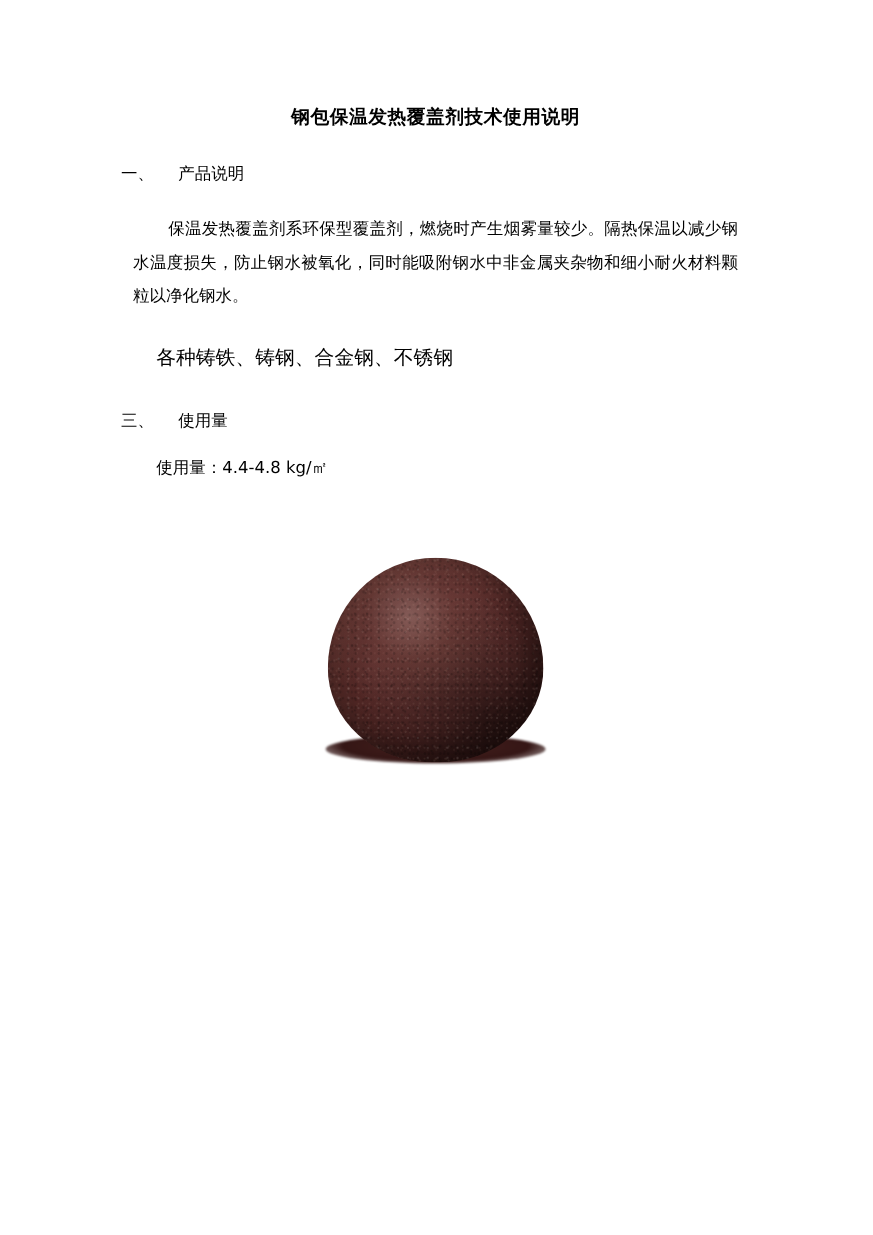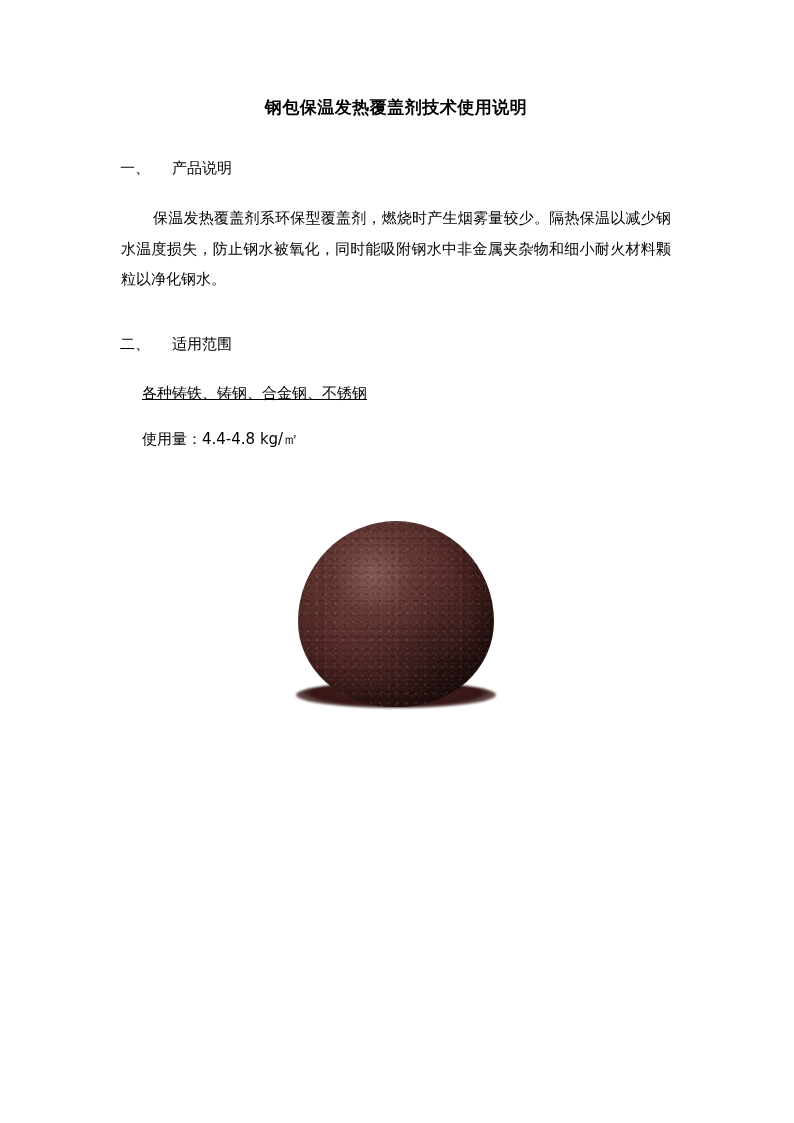--- a/index.html
+++ b/index.html
@@ -27,47 +27,46 @@
     font-size: 17px;
     font-weight: bold;
     letter-spacing: 0.5px;
     margin: 0;
     padding-top: 96px;
     line-height: 1.4;
   }
   .section-heading {
     font-size: 15px;
     line-height: 1.6;
-    margin: 10px;
+    margin: 0;
     padding-top: 26px;
     white-space: pre;
   }
   .heading-num {
     display: inline-block;
   }
   .heading-text {
     display: inline-block;
     padding-left: 22px;
   }
   .body-para {
     font-size: 15px;
     line-height: 2.05;
     margin: 11px;
     padding-top: 12px;
     text-align: justify;
     text-justify: inter-ideograph;
     text-indent: 32px;
   }
   .indent-line {
-    font-size: 15px;
+    font-size: 18px;
     line-height: 2.0;
     margin: 0;
     padding-top: 12px;
     text-indent: 32px;
-    text-decoration: underline;
   }
   .usage-line {
     font-size: 15px;
     line-height: 2.0;
     margin: 0;
     padding-top: 16px;
     text-indent: 32px;
   }
   .figure-wrap {
     margin-top: 48px;
@@ -127,24 +126,24 @@
 <body>
 
 <div class="page">
 
   <h1 class="doc-title">钢包保温发热覆盖剂技术使用说明</h1>
 
   <p class="section-heading"><span class="heading-num">一、</span><span class="heading-text">产品说明</span></p>
 
   <p class="body-para">保温发热覆盖剂系环保型覆盖剂，燃烧时产生烟雾量较少。隔热保温以减少钢水温度损失，防止钢水被氧化，同时能吸附钢水中非金属夹杂物和细小耐火材料颗粒以净化钢水。</p>
 
-  <p class="section-heading"><span class="heading-num">二、</span><span class="heading-text">适用范围</span></p>
 
   <p class="indent-line">各种铸铁、铸钢、合金钢、不锈钢</p>
 
+  <p class="section-heading"><span class="heading-num">三、</span><span class="heading-text">使用量</span></p>
 
   <p class="usage-line">使用量：4.4-4.8 kg/㎡</p>
 
   <div class="figure-wrap">
     <div class="figure">
       <div class="powder-base"></div>
       <div class="powder">
         <div class="grain"></div>
       </div>
     </div>

